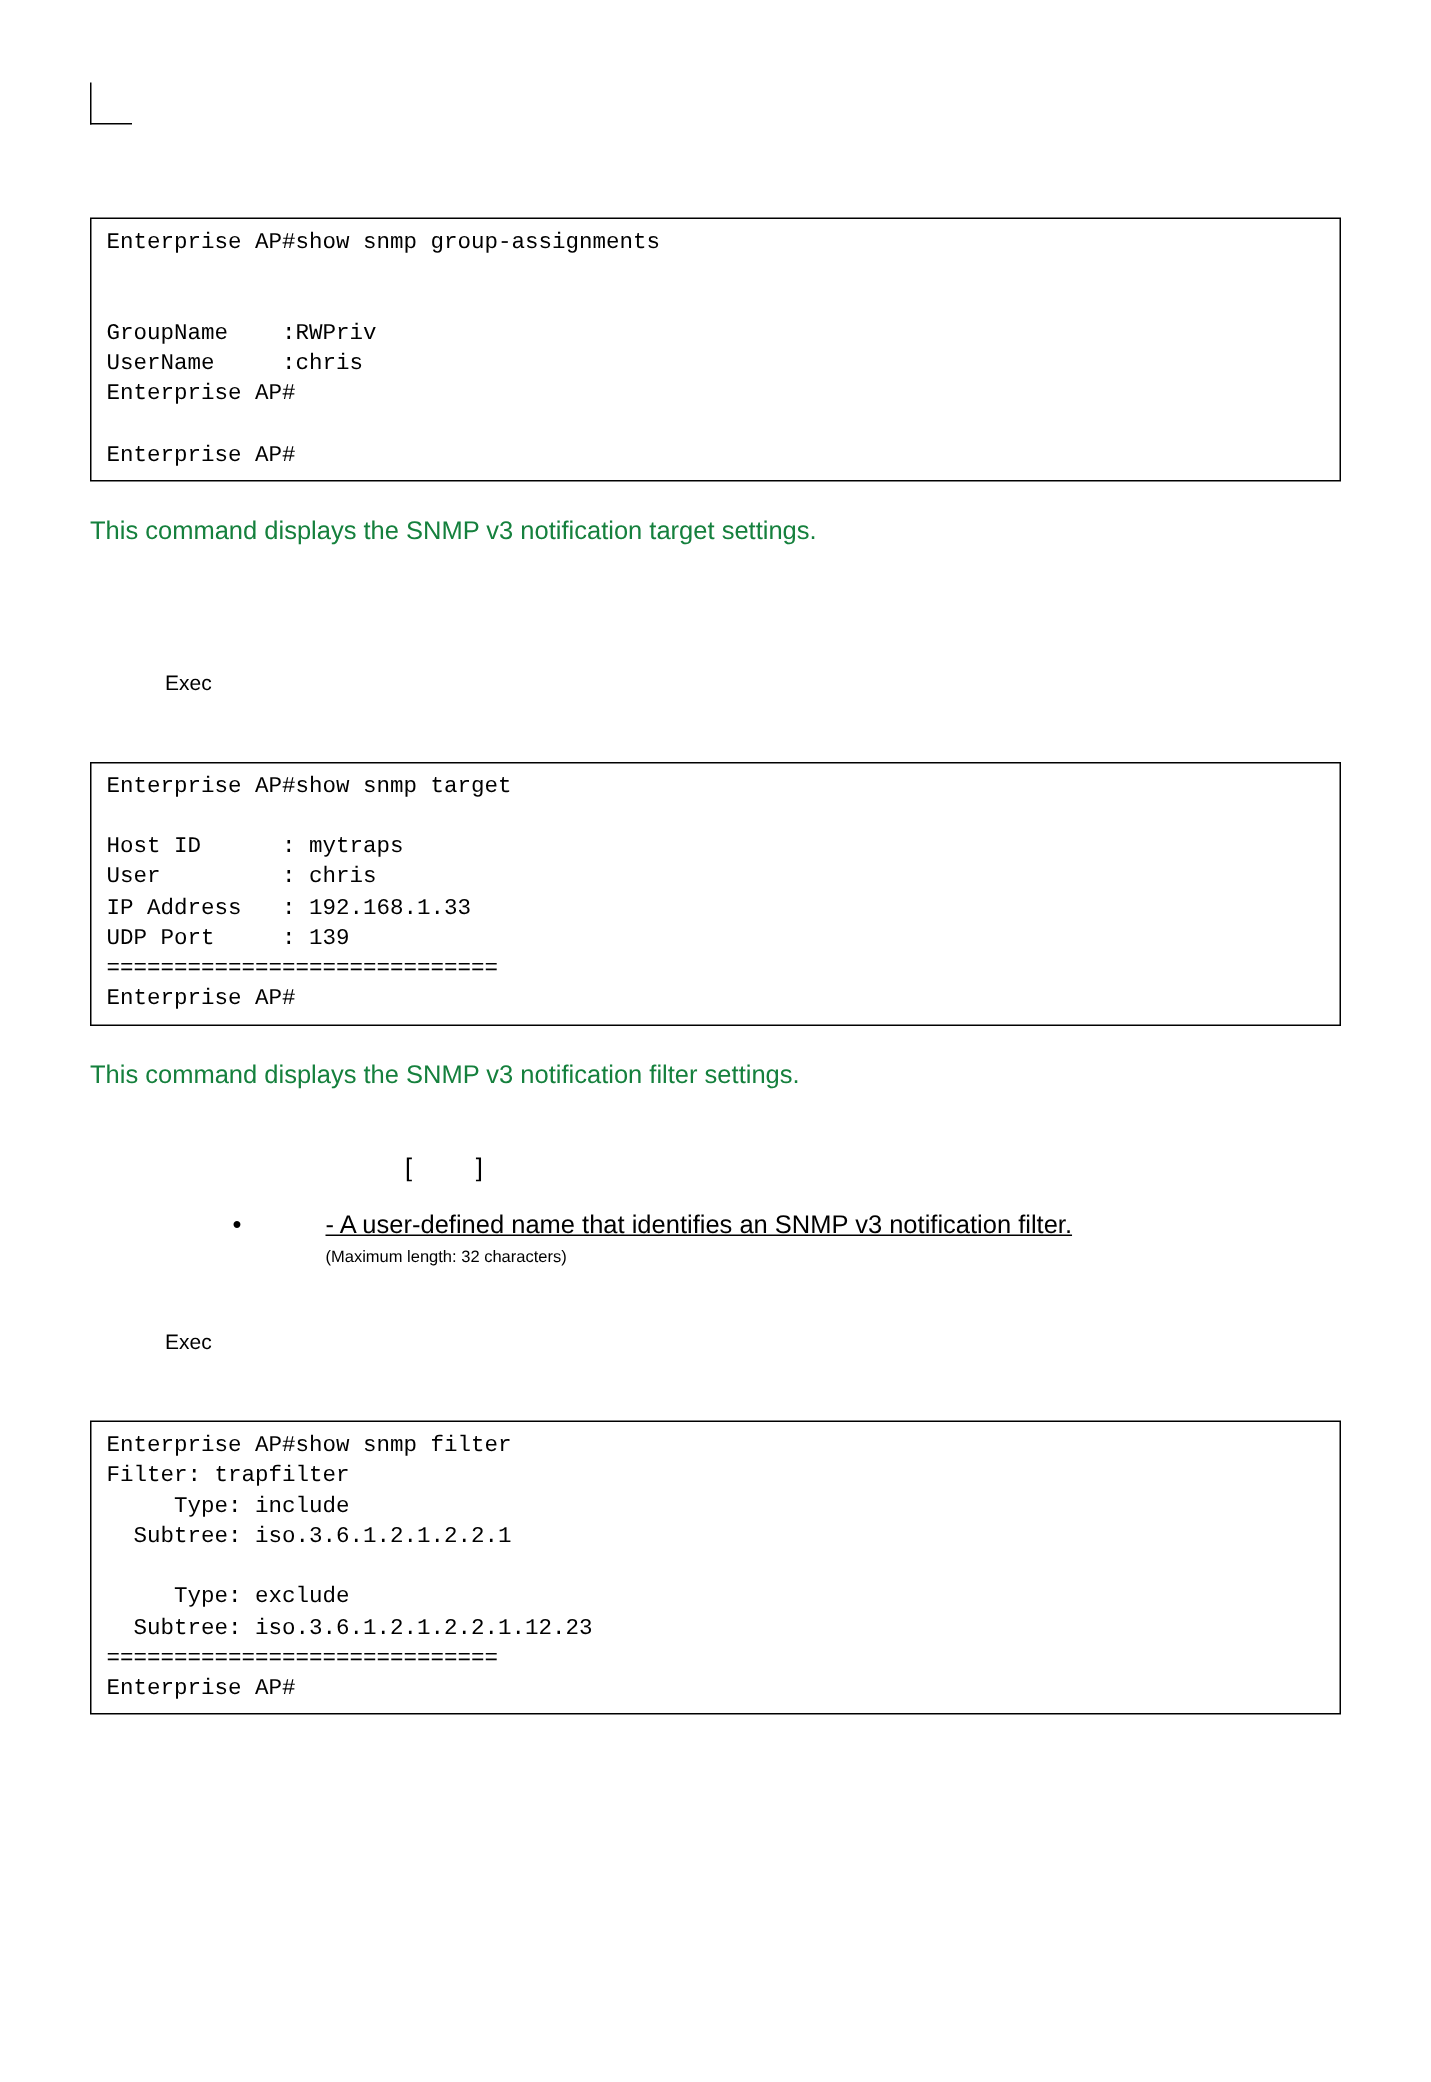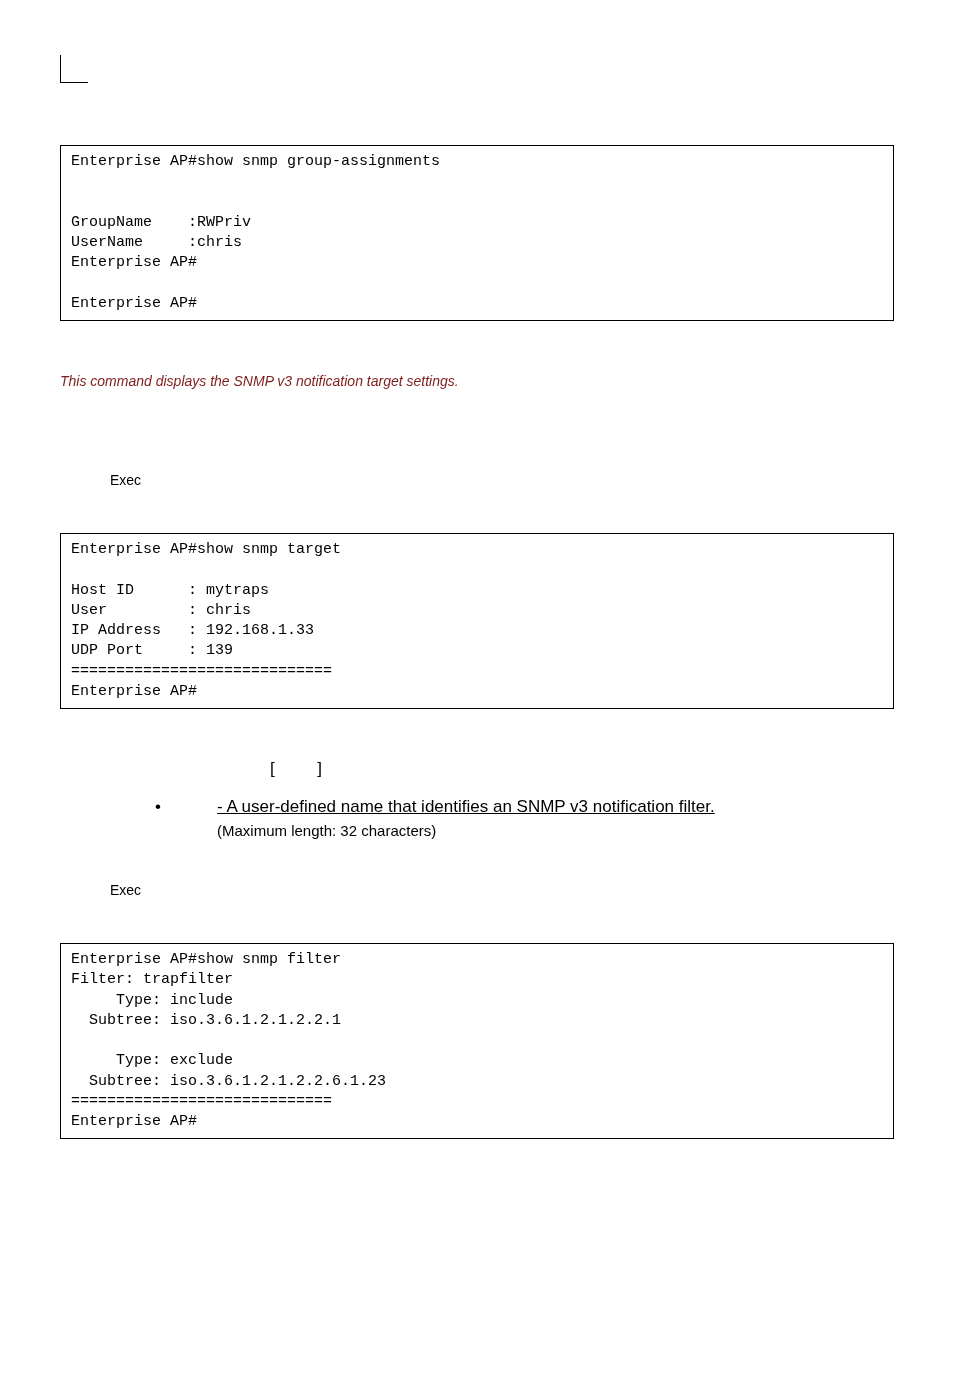--- a/index.html
+++ b/index.html
@@ -26,29 +26,28 @@
     .content-area {
       margin-top: 95px;
     }
     .code-block {
       border: 1px solid #000;
       padding: 6px 10px;
       font-family: "Courier New", Courier, monospace;
       font-size: 15px;
       line-height: 1.35;
       white-space: pre;
-      margin-bottom: 50px;
+      margin-bottom: 20px;
       overflow: hidden;
     }
     .description {
-      font-size: 14px;
+      font-size: 17px;
       line-height: 1.5;
       margin-bottom: 80px;
-      color: #7f1d1d;
-      font-style: italic;
+      color: #15803d;
     }
     .mode-label {
       font-size: 14px;
       margin-left: 50px;
       margin-bottom: 45px;
     }
     .syntax-line {
       font-size: 17px;
       margin-left: 210px;
       margin-bottom: 15px;
@@ -65,21 +64,21 @@
     .bullet-dot {
       width: 62px;
       flex-shrink: 0;
     }
     .bullet-text {
       flex: 1;
       text-decoration: underline;
     }
     .bullet-sub {
       margin-left: 62px;
-      font-size: 15px;
+      font-size: 11px;
       line-height: 1.5;
     }
   </style>
 </head>
 <body>
 
 <div class="corner-mark"></div>
 
 <div class="content-area">
 
@@ -98,36 +97,37 @@
 
   <div class="code-block">Enterprise AP#show snmp target
 
 Host ID      : mytraps
 User         : chris
 IP Address   : 192.168.1.33
 UDP Port     : 139
 =============================
 Enterprise AP#</div>
 
+  <div class="description" style="margin-bottom:40px;">This command displays the SNMP v3 notification filter settings.</div>
 
   <div class="syntax-line">[&nbsp;&nbsp;&nbsp;&nbsp;&nbsp;&nbsp;&nbsp;&nbsp;&nbsp;]</div>
 
   <div class="bullet-block">
     <div class="bullet-row">
       <span class="bullet-dot">•</span>
       <span class="bullet-text"> - A user-defined name that identifies an SNMP v3 notification filter.</span>
     </div>
     <div class="bullet-sub">(Maximum length: 32 characters)</div>
   </div>
 
   <div class="mode-label">Exec</div>
 
   <div class="code-block" style="margin-bottom:0;">Enterprise AP#show snmp filter
 Filter: trapfilter
      Type: include
   Subtree: iso.3.6.1.2.1.2.2.1
 
      Type: exclude
-  Subtree: iso.3.6.1.2.1.2.2.6.1.23
+  Subtree: iso.3.6.1.2.1.2.2.1.12.23
 =============================
 Enterprise AP#</div>
 
 </div>
 
 </body></html>

